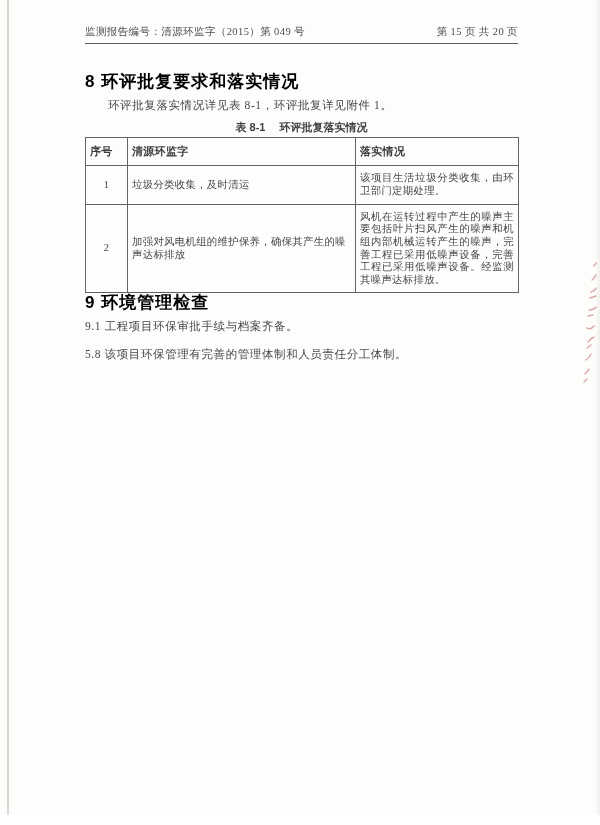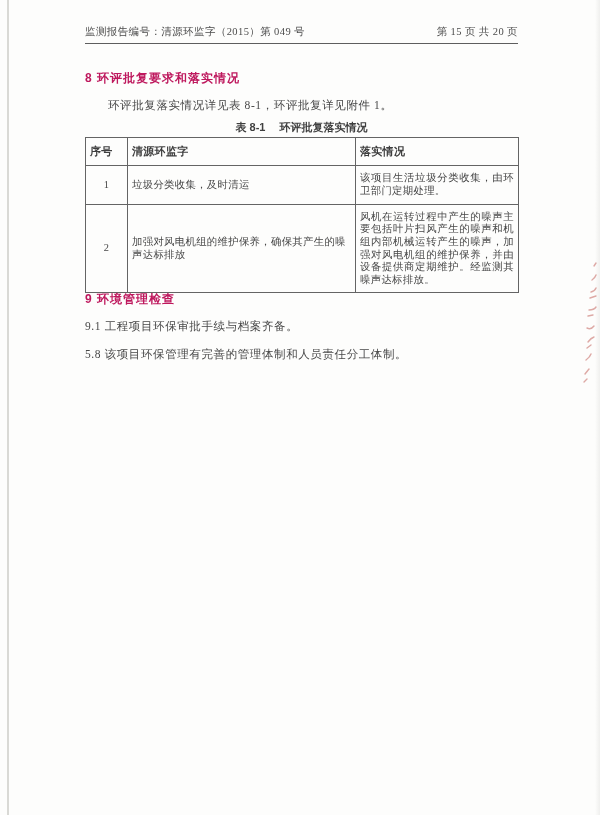--- a/index.html
+++ b/index.html
@@ -57,24 +57,24 @@
     top: 43px;
     left: 0;
     width: 100%;
     border-top: 1.5px solid #5e5e5e;
   }
   .sec-title {
     position: absolute;
     left: 0;
     margin: 0;
     font-family: "Liberation Sans", "DejaVu Sans", sans-serif;
-    font-size: 12px;
+    font-size: 17px;
     font-weight: bold;
     letter-spacing: 1px;
-    color: #be185d;
+    color: #000000;
   }
   .sec8-title { top: 70px; }
   .sec9-title { top: 291px; }
   .body-para {
     position: absolute;
     left: 0;
     width: 100%;
     margin: 0;
     font-size: 11.5px;
     letter-spacing: 0.6px;
@@ -179,21 +179,21 @@
       </thead>
       <tbody>
         <tr class="row-1">
           <td class="cell-no">1</td>
           <td class="cell-appr">垃圾分类收集，及时清运</td>
           <td class="cell-impl">该项目生活垃圾分类收集，由环卫部门定期处理。</td>
         </tr>
         <tr class="row-2">
           <td class="cell-no">2</td>
           <td class="cell-appr">加强对风电机组的维护保养，确保其产生的噪声达标排放</td>
-          <td class="cell-impl">风机在运转过程中产生的噪声主要包括叶片扫风产生的噪声和机组内部机械运转产生的噪声，加强对风电机组的维护保养，并由设备提供商定期维护。经监测其噪声达标排放。</td>
+          <td class="cell-impl">风机在运转过程中产生的噪声主要包括叶片扫风产生的噪声和机组内部机械运转产生的噪声，完善工程已采用低噪声设备，完善工程已采用低噪声设备。经监测其噪声达标排放。</td>
         </tr>
       </tbody>
     </table>
 
     <h2 class="sec-title sec9-title">9 环境管理检查</h2>
     <p class="body-para sec9-item1">9.1 工程项目环保审批手续与档案齐备。</p>
     <p class="body-para sec9-item2">5.8 该项目环保管理有完善的管理体制和人员责任分工体制。</p>
 
   </div>
 

